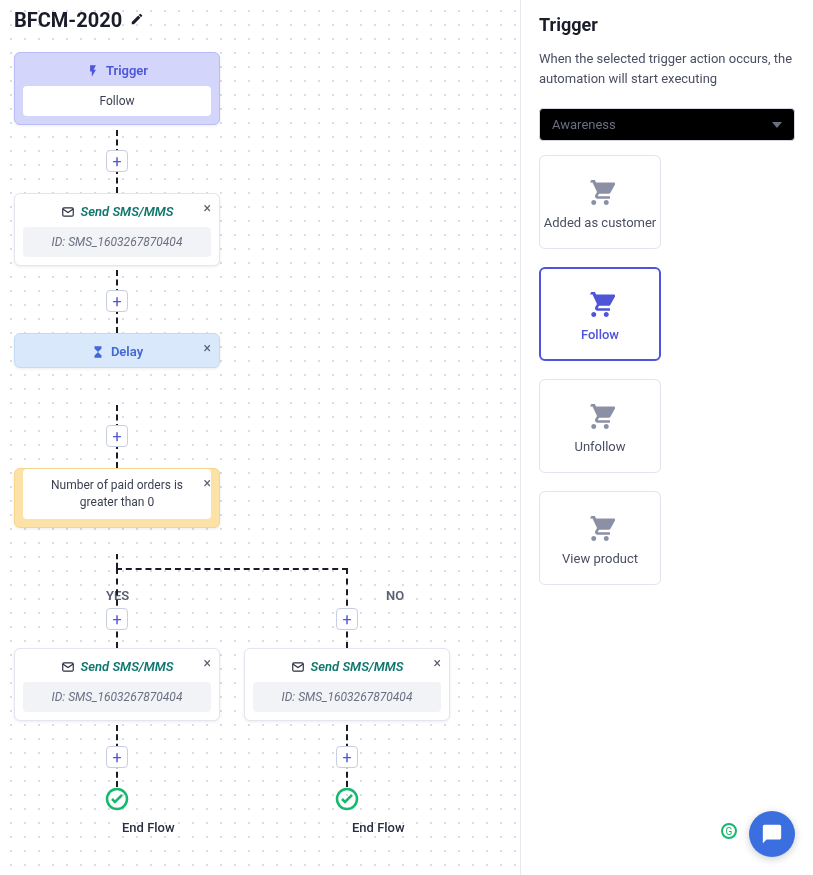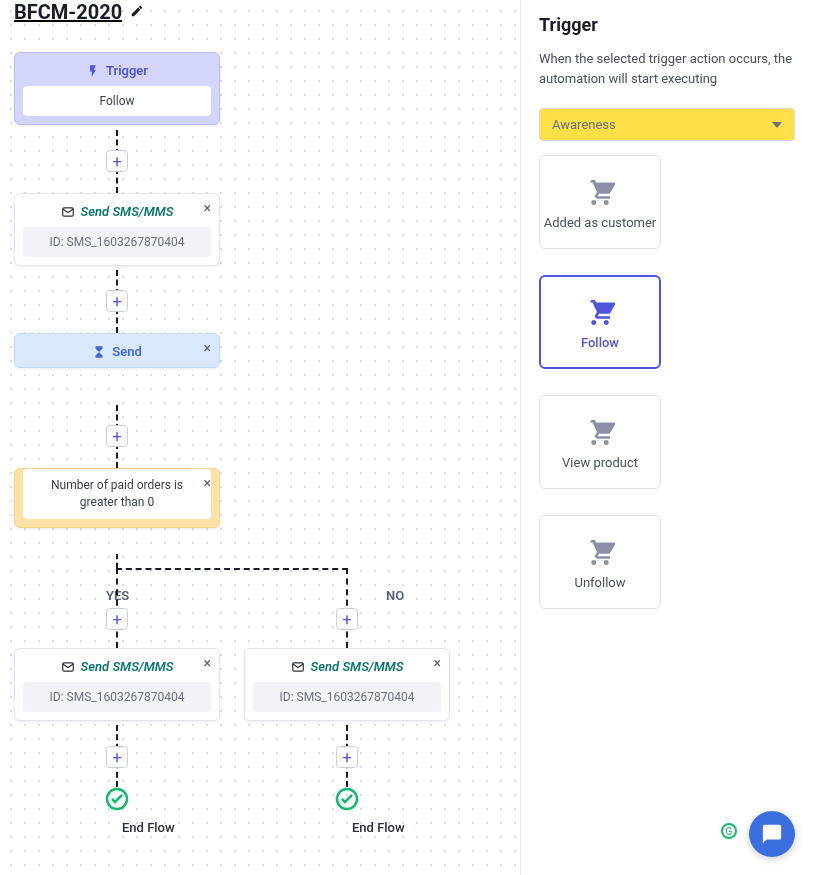--- a/index.html
+++ b/index.html
@@ -1,53 +1,53 @@
 <!DOCTYPE html>
 <html><head>
 <meta charset="utf-8">
 <style>
 * { box-sizing: border-box; margin: 0; padding: 0; font-family: -apple-system, BlinkMacSystemFont, "Segoe UI", Roboto, sans-serif; }
 body { background: #fff; width: 813px; height: 875px; overflow: hidden; position: relative; }
 .canvas { position: absolute; left: 0; top: 0; width: 520px; height: 875px; background-image: radial-gradient(circle, #d8dce4 1px, transparent 1px); background-size: 14px 14px; background-position: 4px 4px; }
 .panel { position: absolute; right: 0; top: 0; width: 293px; height: 875px; background: #fff; border-left: 1px solid #e7e7ef; padding: 14px 18px; }
-.title-row { position: absolute; left: 14px; top: 0; display: flex; align-items: center; gap: 8px; text-decoration: underline; }
+.title-row { position: absolute; left: 14px; top: 8px; display: flex; align-items: center; gap: 8px; }
 .title-row h1 { font-size: 20px; font-weight: 700; color: #1a1d29; }
 .pencil svg { width: 14px; height: 14px; fill: #1a1d29; }
 
 .node { position: absolute; border-radius: 6px; box-shadow: 0 1px 3px rgba(0,0,0,0.08); }
 .node-head { display: flex; align-items: center; justify-content: center; gap: 6px; font-size: 13px; font-weight: 600; padding: 10px 0 8px; }
 .node-body { background: #fff; margin: 0 8px 8px; border-radius: 4px; padding: 8px 10px; text-align: center; font-size: 12px; color: #3a3f52; }
 .node-close { position: absolute; right: 8px; top: 6px; font-size: 14px; color: #5a5f72; cursor: pointer; }
 
 .trigger-node { background: #d3d5fa; border: 1px solid #b9bcf6; color: #4e55d8; }
 .trigger-node .node-head { color: #4e55d8; }
 .sms-node { background: #fff; border: 1px solid #e3e5ef; }
 .sms-node .node-head { color: #0f766e; font-style: italic; }
-.sms-node .node-body { background: #f2f3f7; color: #6a6f82; }
+.sms-node .node-body { background: #f2f3f7; color: #6a6f82; font-style: italic; }
 .delay-node { background: #d9e8fa; border: 1px solid #c3dbf5; }
 .delay-node .node-head { color: #4267d6; }
 .if-node { background: #fce2a7; border: 1px solid #f7d58c; }
 .if-node .node-head { color: #3a3f52; }
 .if-node .node-body { line-height: 1.4; }
 
 .plus-btn { position: absolute; width: 22px; height: 22px; background: #fff; border: 1px solid #c8cde0; border-radius: 4px; color: #4e55d8; font-size: 16px; display: flex; align-items: center; justify-content: center; cursor: pointer; z-index: 5; }
 
 .end-check { position: absolute; }
 .end-check svg { width: 24px; height: 24px; }
 .end-label { position: absolute; font-size: 13px; color: #2a2e3f; font-weight: 500; padding-left: 32px; }
 
 .connector { position: absolute; border-left: 2px dashed #1a1d29; z-index: 1; }
 .connector-h { position: absolute; border-top: 2px dashed #1a1d29; z-index: 1; }
 .branch-label { position: absolute; font-size: 13px; font-weight: 600; color: #5a5f72; }
 
 .panel h2 { font-size: 18px; font-weight: 700; color: #1a1d29; margin-bottom: 14px; }
 .panel-desc { font-size: 13px; color: #4a4f62; line-height: 1.5; margin-bottom: 20px; }
-.dropdown { width: 100%; background: #fde047; border: 1px solid #d4d7e3; border-radius: 4px; padding: 8px 12px; display: flex; justify-content: space-between; align-items: center; font-size: 13px; color: #6a6f82; cursor: pointer; margin-bottom: 14px; }
+.dropdown { width: 100%; background: #000000; border: 1px solid #d4d7e3; border-radius: 4px; padding: 8px 12px; display: flex; justify-content: space-between; align-items: center; font-size: 13px; color: #6a6f82; cursor: pointer; margin-bottom: 14px; }
 .dropdown svg { width: 10px; height: 10px; fill: #6a6f82; }
-.tile-grid { display: flex; flex-wrap: wrap; gap: 26px; }
+.tile-grid { display: flex; flex-wrap: wrap; gap: 18px; }
 .tile { width: 122px; height: 94px; background: #fff; border: 1px solid #e1e3ee; border-radius: 6px; display: flex; flex-direction: column; align-items: center; justify-content: center; gap: 10px; font-size: 13px; color: #4a4f62; cursor: pointer; }
 .tile svg { width: 30px; height: 30px; fill: #8b90a5; }
 .tile.selected { border: 2px solid #4e55d8; }
 .tile.selected svg { fill: #4e55d8; }
 .tile.selected span { color: #4e55d8; font-weight: 500; }
 
 .chat-fab { position: absolute; right: 18px; bottom: 18px; width: 46px; height: 46px; border-radius: 50%; background: #3b6fe0; display: flex; align-items: center; justify-content: center; cursor: pointer; box-shadow: 0 2px 8px rgba(0,0,0,0.2); }
 .chat-fab svg { width: 22px; height: 22px; fill: #fff; }
 .gram-badge { position: absolute; right: 76px; bottom: 36px; width: 16px; height: 16px; border-radius: 50%; border: 2px solid #15b86c; display: flex; align-items: center; justify-content: center; font-size: 10px; color: #15b86c; background: #fff; }
 </style>
@@ -90,21 +90,21 @@
   </div>
   <div class="connector" style="left:116px; top:270px; height:63px;"></div>
   <div class="plus-btn" style="left:106px; top:290px;">+</div>
 
   <div class="node delay-node" style="left:14px; top:333px; width:206px;">
     <span class="node-close">×</span>
     <div class="node-head">
       <svg width="14" height="14" viewBox="0 0 24 24" fill="#4267d6">
           <path d="M6 2h12v4l-6 6 6 6v4H6v-4l6-6-6-6V2z"></path>
         </svg>
-      <span>Send</span>
+      <span>Delay</span>
     </div>
   </div>
   <div class="connector" style="left:116px; top:405px; height:63px;"></div>
   <div class="plus-btn" style="left:106px; top:425px;">+</div>
 
   <div class="node if-node" style="left:14px; top:468px; width:206px;">
     <span class="node-close">×</span>
     <div class="node-body">Number of paid orders is greater than 0</div>
   </div>
 
@@ -183,27 +183,27 @@
     <div class="tile selected">
       <svg viewBox="0 0 24 24">
           <path d="M7 4h-2l-1 2h2l3.6 7.59-1.35 2.44c-.16.28-.25.61-.25.97 0 1.1.9 2 2 2h10v-2h-9.42c-.14 0-.25-.11-.25-.25l.03-.12.9-1.63h7.45c.75 0 1.41-.41 1.75-1.03l3.58-6.49c.08-.14.12-.31.12-.48 0-.55-.45-1-1-1h-14.31l-.94-2zm0 16c-1.1 0-2 .9-2 2s.9 2 2 2 2-.9 2-2-.9-2-2-2zm10 0c-1.1 0-2 .9-2 2s.9 2 2 2 2-.9 2-2-.9-2-2-2z"></path>
         </svg>
       <span>Follow</span>
     </div>
     <div class="tile">
       <svg viewBox="0 0 24 24">
           <path d="M7 4h-2l-1 2h2l3.6 7.59-1.35 2.44c-.16.28-.25.61-.25.97 0 1.1.9 2 2 2h10v-2h-9.42c-.14 0-.25-.11-.25-.25l.03-.12.9-1.63h7.45c.75 0 1.41-.41 1.75-1.03l3.58-6.49c.08-.14.12-.31.12-.48 0-.55-.45-1-1-1h-14.31l-.94-2zm0 16c-1.1 0-2 .9-2 2s.9 2 2 2 2-.9 2-2-.9-2-2-2zm10 0c-1.1 0-2 .9-2 2s.9 2 2 2 2-.9 2-2-.9-2-2-2z"></path>
         </svg>
+      <span>Unfollow</span>
+    </div>
+    <div class="tile">
+      <svg viewBox="0 0 24 24">
+          <path d="M7 4h-2l-1 2h2l3.6 7.59-1.35 2.44c-.16.28-.25.61-.25.97 0 1.1.9 2 2 2h10v-2h-9.42c-.14 0-.25-.11-.25-.25l.03-.12.9-1.63h7.45c.75 0 1.41-.41 1.75-1.03l3.58-6.49c.08-.14.12-.31.12-.48 0-.55-.45-1-1-1h-14.31l-.94-2zm0 16c-1.1 0-2 .9-2 2s.9 2 2 2 2-.9 2-2-.9-2-2-2zm10 0c-1.1 0-2 .9-2 2s.9 2 2 2 2-.9 2-2-.9-2-2-2z"></path>
+        </svg>
       <span>View product</span>
-    </div>
-    <div class="tile">
-      <svg viewBox="0 0 24 24">
-          <path d="M7 4h-2l-1 2h2l3.6 7.59-1.35 2.44c-.16.28-.25.61-.25.97 0 1.1.9 2 2 2h10v-2h-9.42c-.14 0-.25-.11-.25-.25l.03-.12.9-1.63h7.45c.75 0 1.41-.41 1.75-1.03l3.58-6.49c.08-.14.12-.31.12-.48 0-.55-.45-1-1-1h-14.31l-.94-2zm0 16c-1.1 0-2 .9-2 2s.9 2 2 2 2-.9 2-2-.9-2-2-2zm10 0c-1.1 0-2 .9-2 2s.9 2 2 2 2-.9 2-2-.9-2-2-2z"></path>
-        </svg>
-      <span>Unfollow</span>
     </div>
   </div>
 </div>
 
 <div class="gram-badge">G</div>
 <div class="chat-fab">
   <svg viewBox="0 0 24 24">
       <path d="M20 2H4c-1.1 0-2 .9-2 2v18l4-4h14c1.1 0 2-.9 2-2V4c0-1.1-.9-2-2-2z"></path>
     </svg>
 </div>

